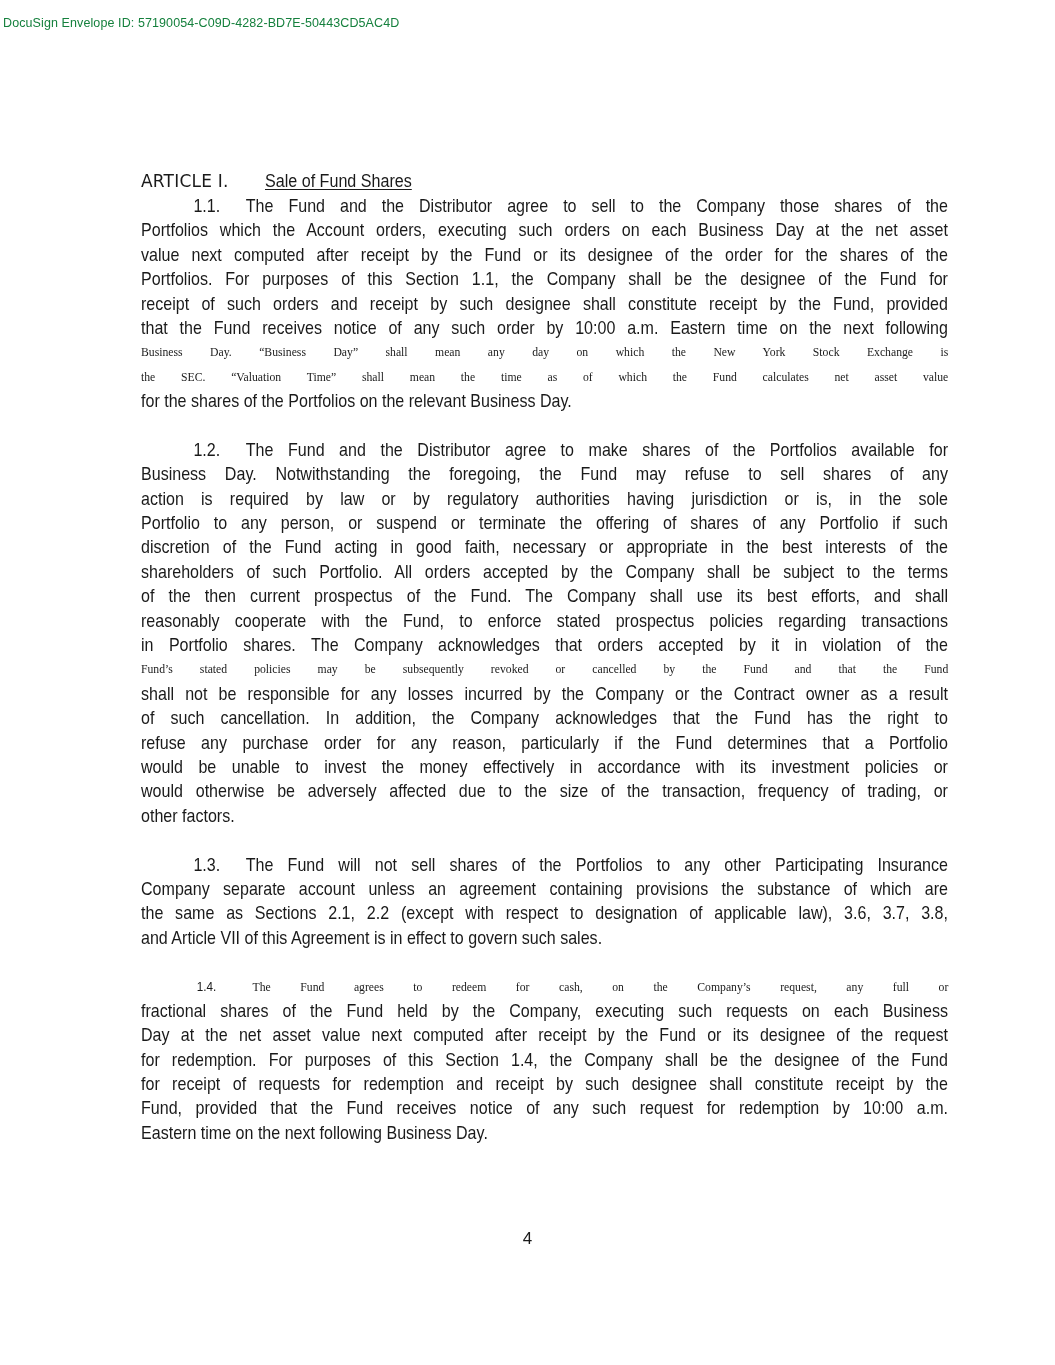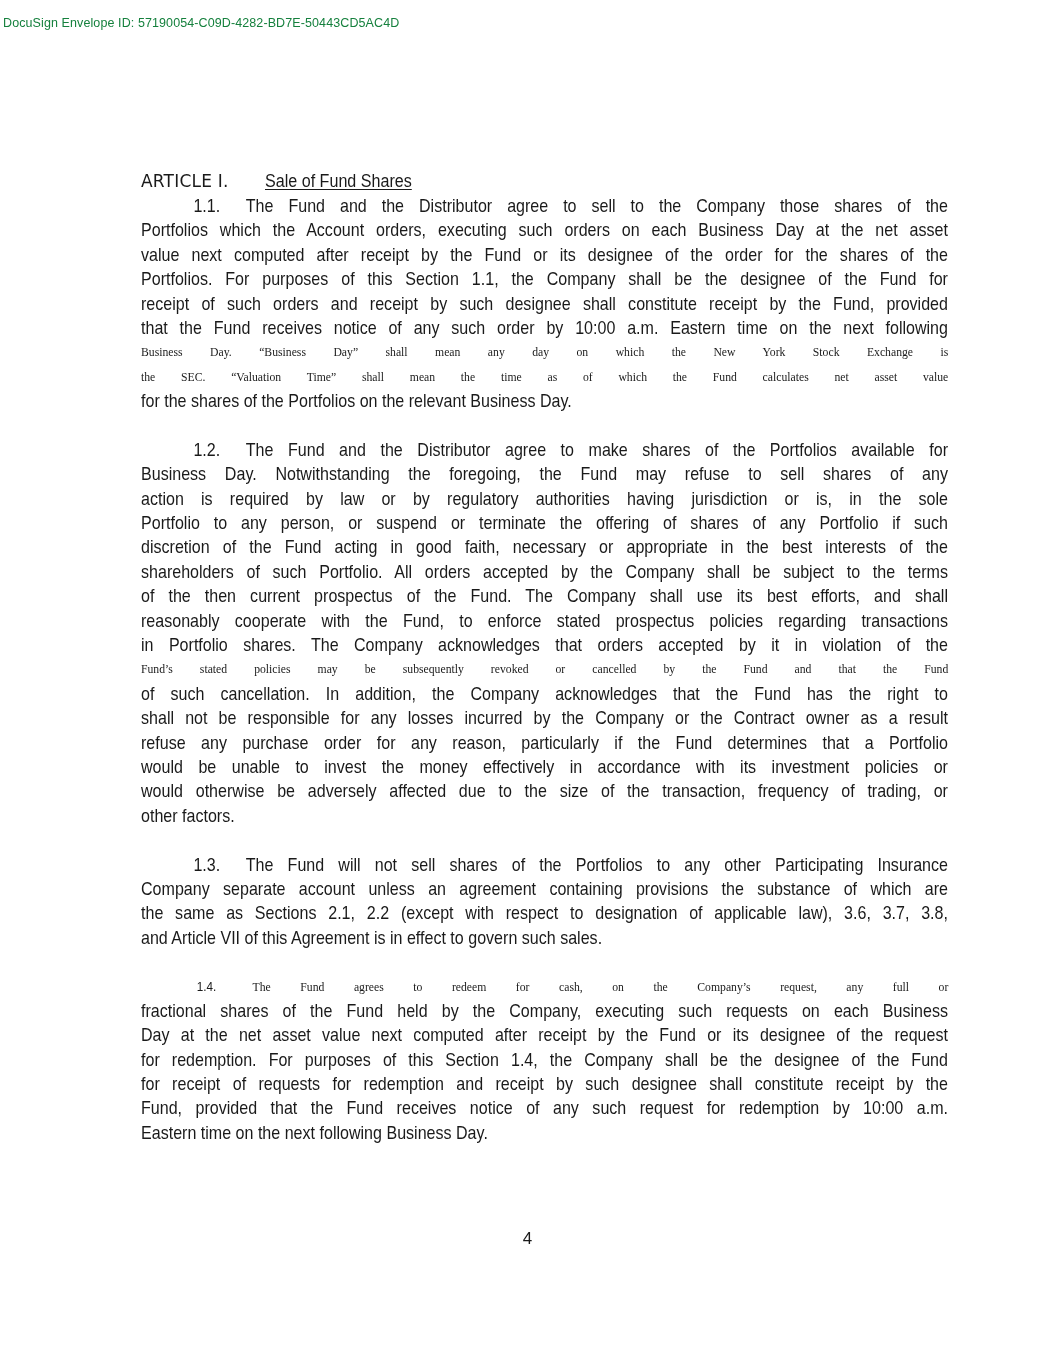--- a/index.html
+++ b/index.html
@@ -132,22 +132,22 @@
     <span class="line first"><span class="inner"><span class="num">1.2.</span><span>The Fund and the Distributor agree to make shares of the Portfolios available for</span></span></span>
     <span class="line"><span class="inner">Business Day.  Notwithstanding the foregoing, the Fund may refuse to sell shares of any</span></span>
     <span class="line"><span class="inner">action is required by law or by regulatory authorities having jurisdiction or is, in the sole</span></span>
     <span class="line"><span class="inner">Portfolio to any person, or suspend or terminate the offering of shares of any Portfolio if such</span></span>
     <span class="line"><span class="inner">discretion of the Fund acting in good faith, necessary or appropriate in the best interests of the</span></span>
     <span class="line"><span class="inner">shareholders of such Portfolio.  All orders accepted by the Company shall be subject to the terms</span></span>
     <span class="line"><span class="inner">of the then current prospectus of the Fund.  The Company shall use its best efforts, and shall</span></span>
     <span class="line"><span class="inner">reasonably cooperate with the Fund, to enforce stated prospectus policies regarding transactions</span></span>
     <span class="line"><span class="inner">in Portfolio shares.  The Company acknowledges that orders accepted by it in violation of the</span></span>
     <span class="line serif"><span class="inner">Fund’s stated policies may be subsequently revoked or cancelled by the Fund and that the Fund</span></span>
+    <span class="line"><span class="inner">shall not be responsible for any losses incurred by the Company or the Contract owner as a result</span></span>
     <span class="line"><span class="inner">of such cancellation.  In addition, the Company acknowledges that the Fund has the right to</span></span>
-    <span class="line"><span class="inner">shall not be responsible for any losses incurred by the Company or the Contract owner as a result</span></span>
     <span class="line"><span class="inner">refuse any purchase order for any reason, particularly if the Fund determines that a Portfolio</span></span>
     <span class="line"><span class="inner">would be unable to invest the money effectively in accordance with its investment policies or</span></span>
     <span class="line"><span class="inner">would otherwise be adversely affected due to the size of the transaction, frequency of trading, or</span></span>
     <span class="line last"><span class="inner">other factors.</span></span>
   </div>
 
   <div class="para">
     <span class="line first"><span class="inner"><span class="num">1.3.</span><span>The Fund will not sell shares of the Portfolios to any other Participating Insurance</span></span></span>
     <span class="line"><span class="inner">Company separate account unless an agreement containing provisions the substance of which are</span></span>
     <span class="line"><span class="inner">the same as Sections 2.1, 2.2 (except with respect to designation of applicable law), 3.6, 3.7, 3.8,</span></span>

